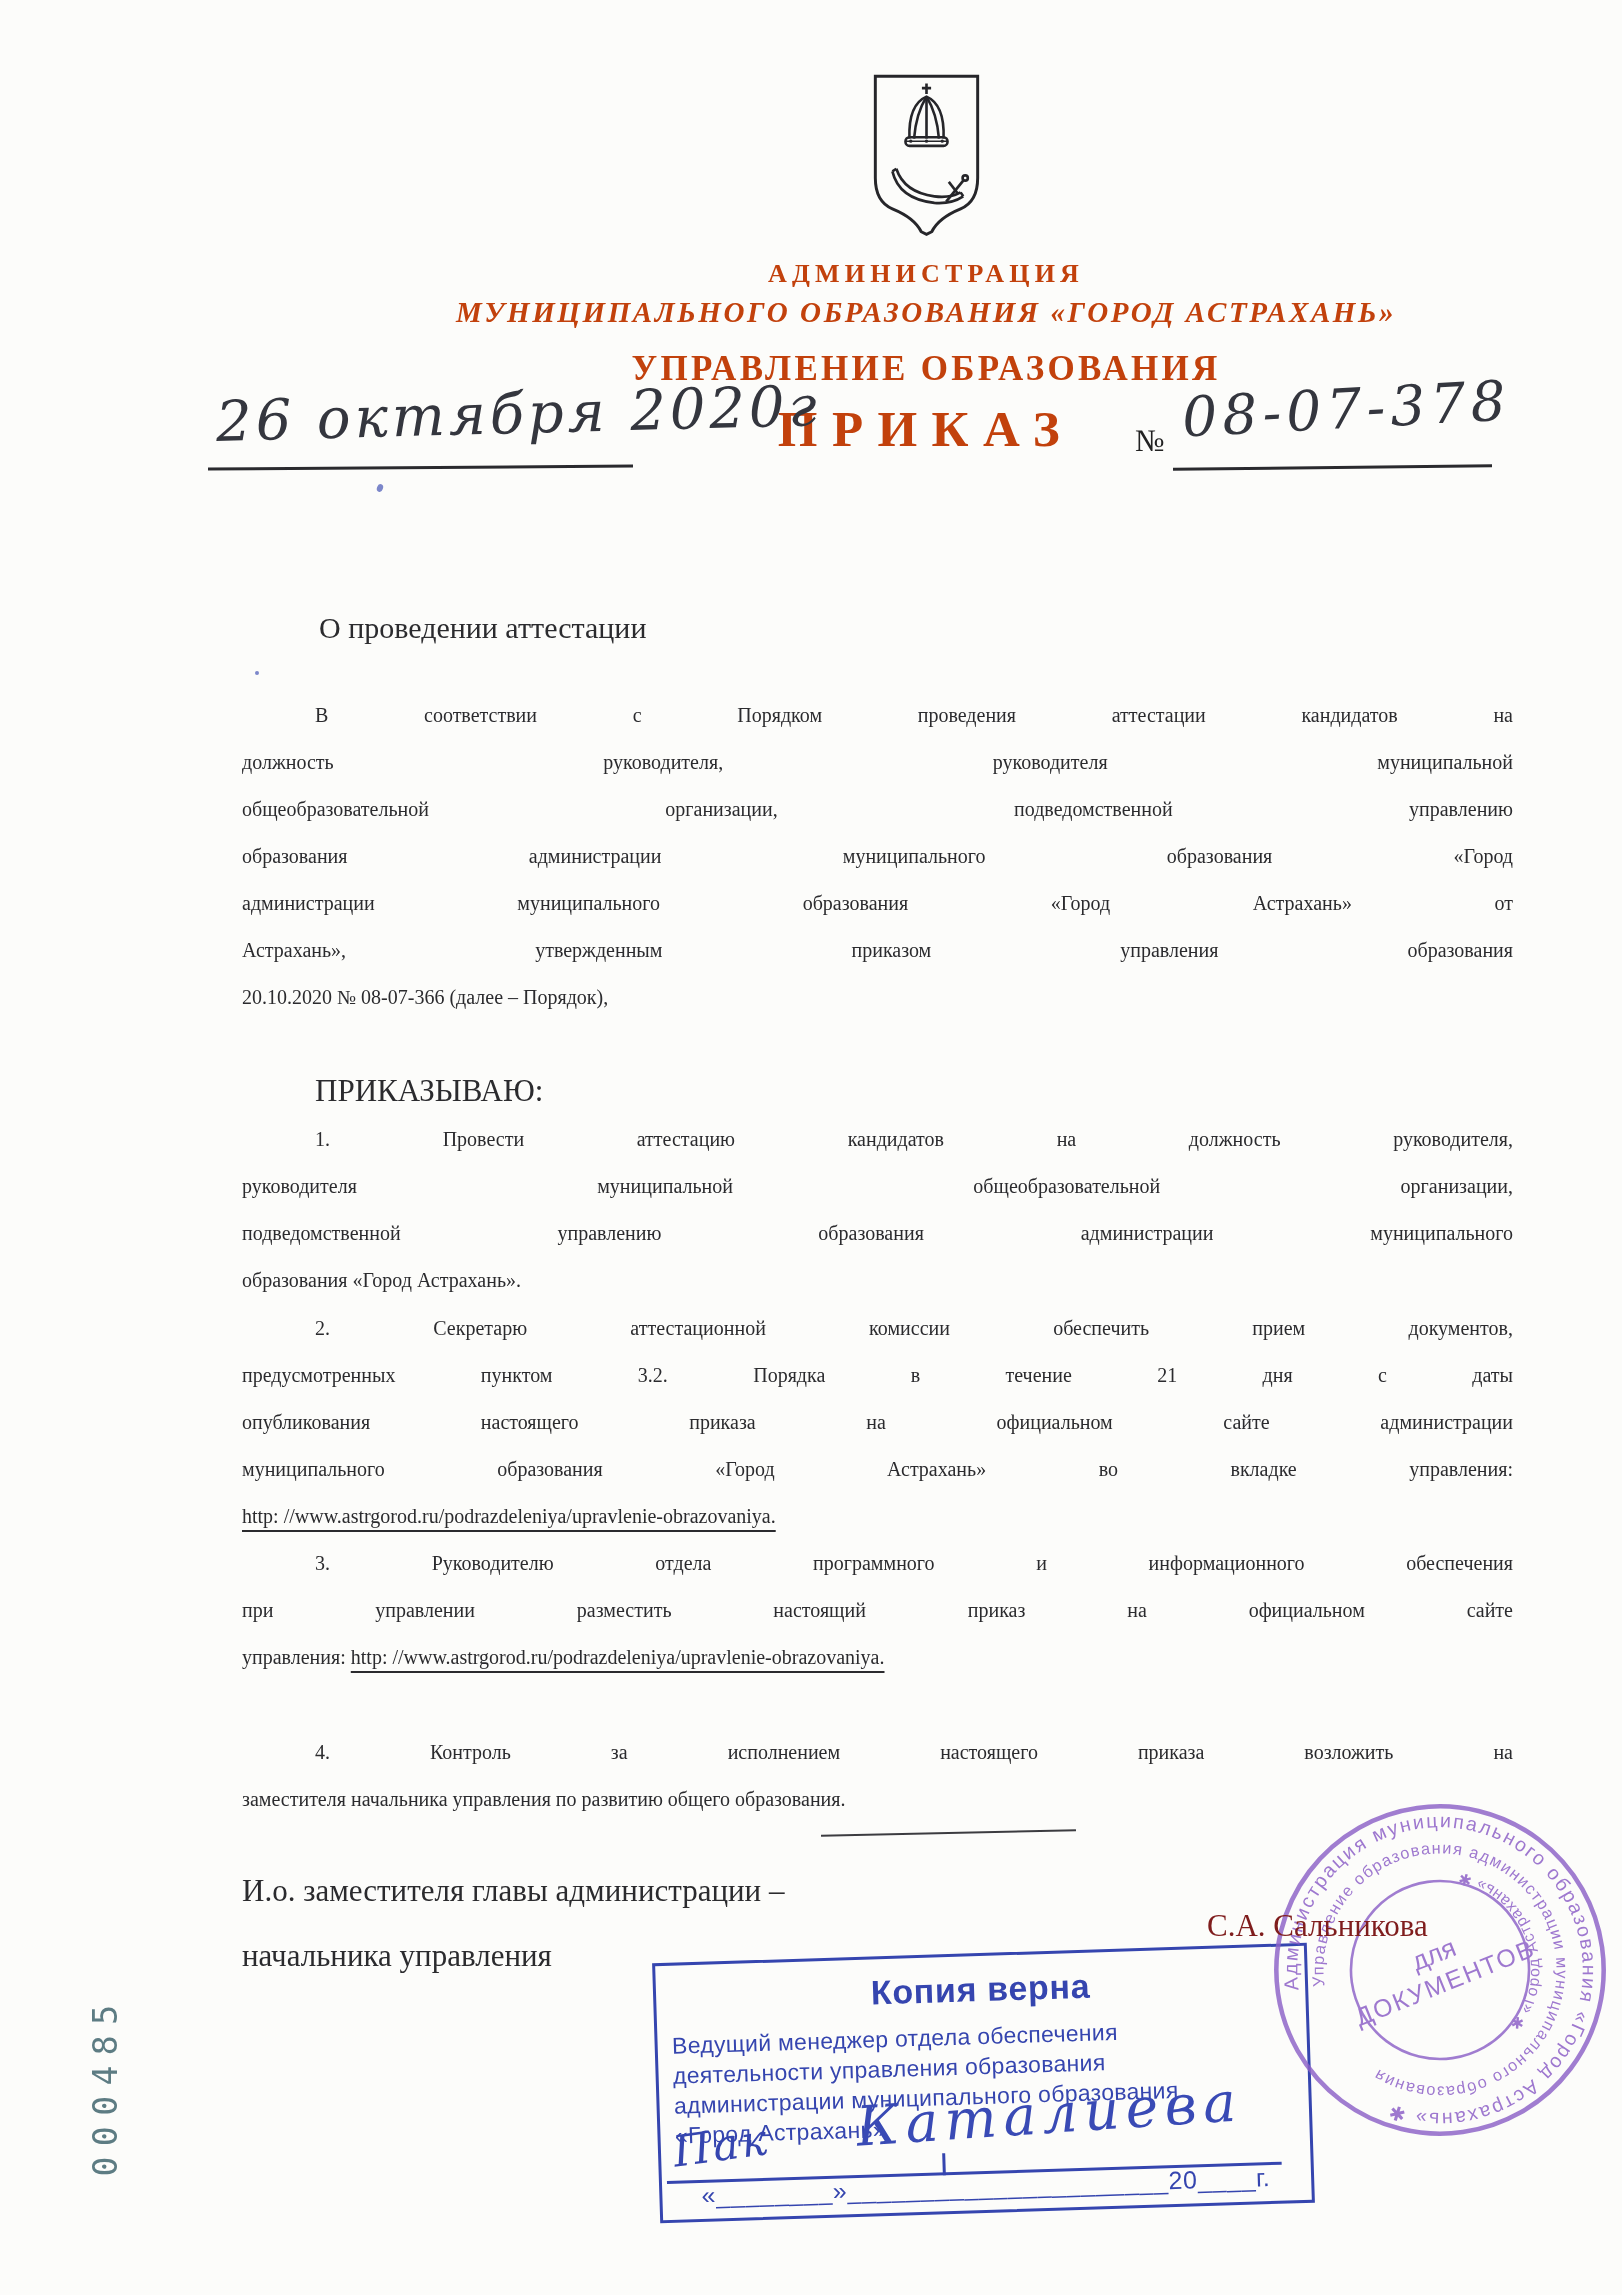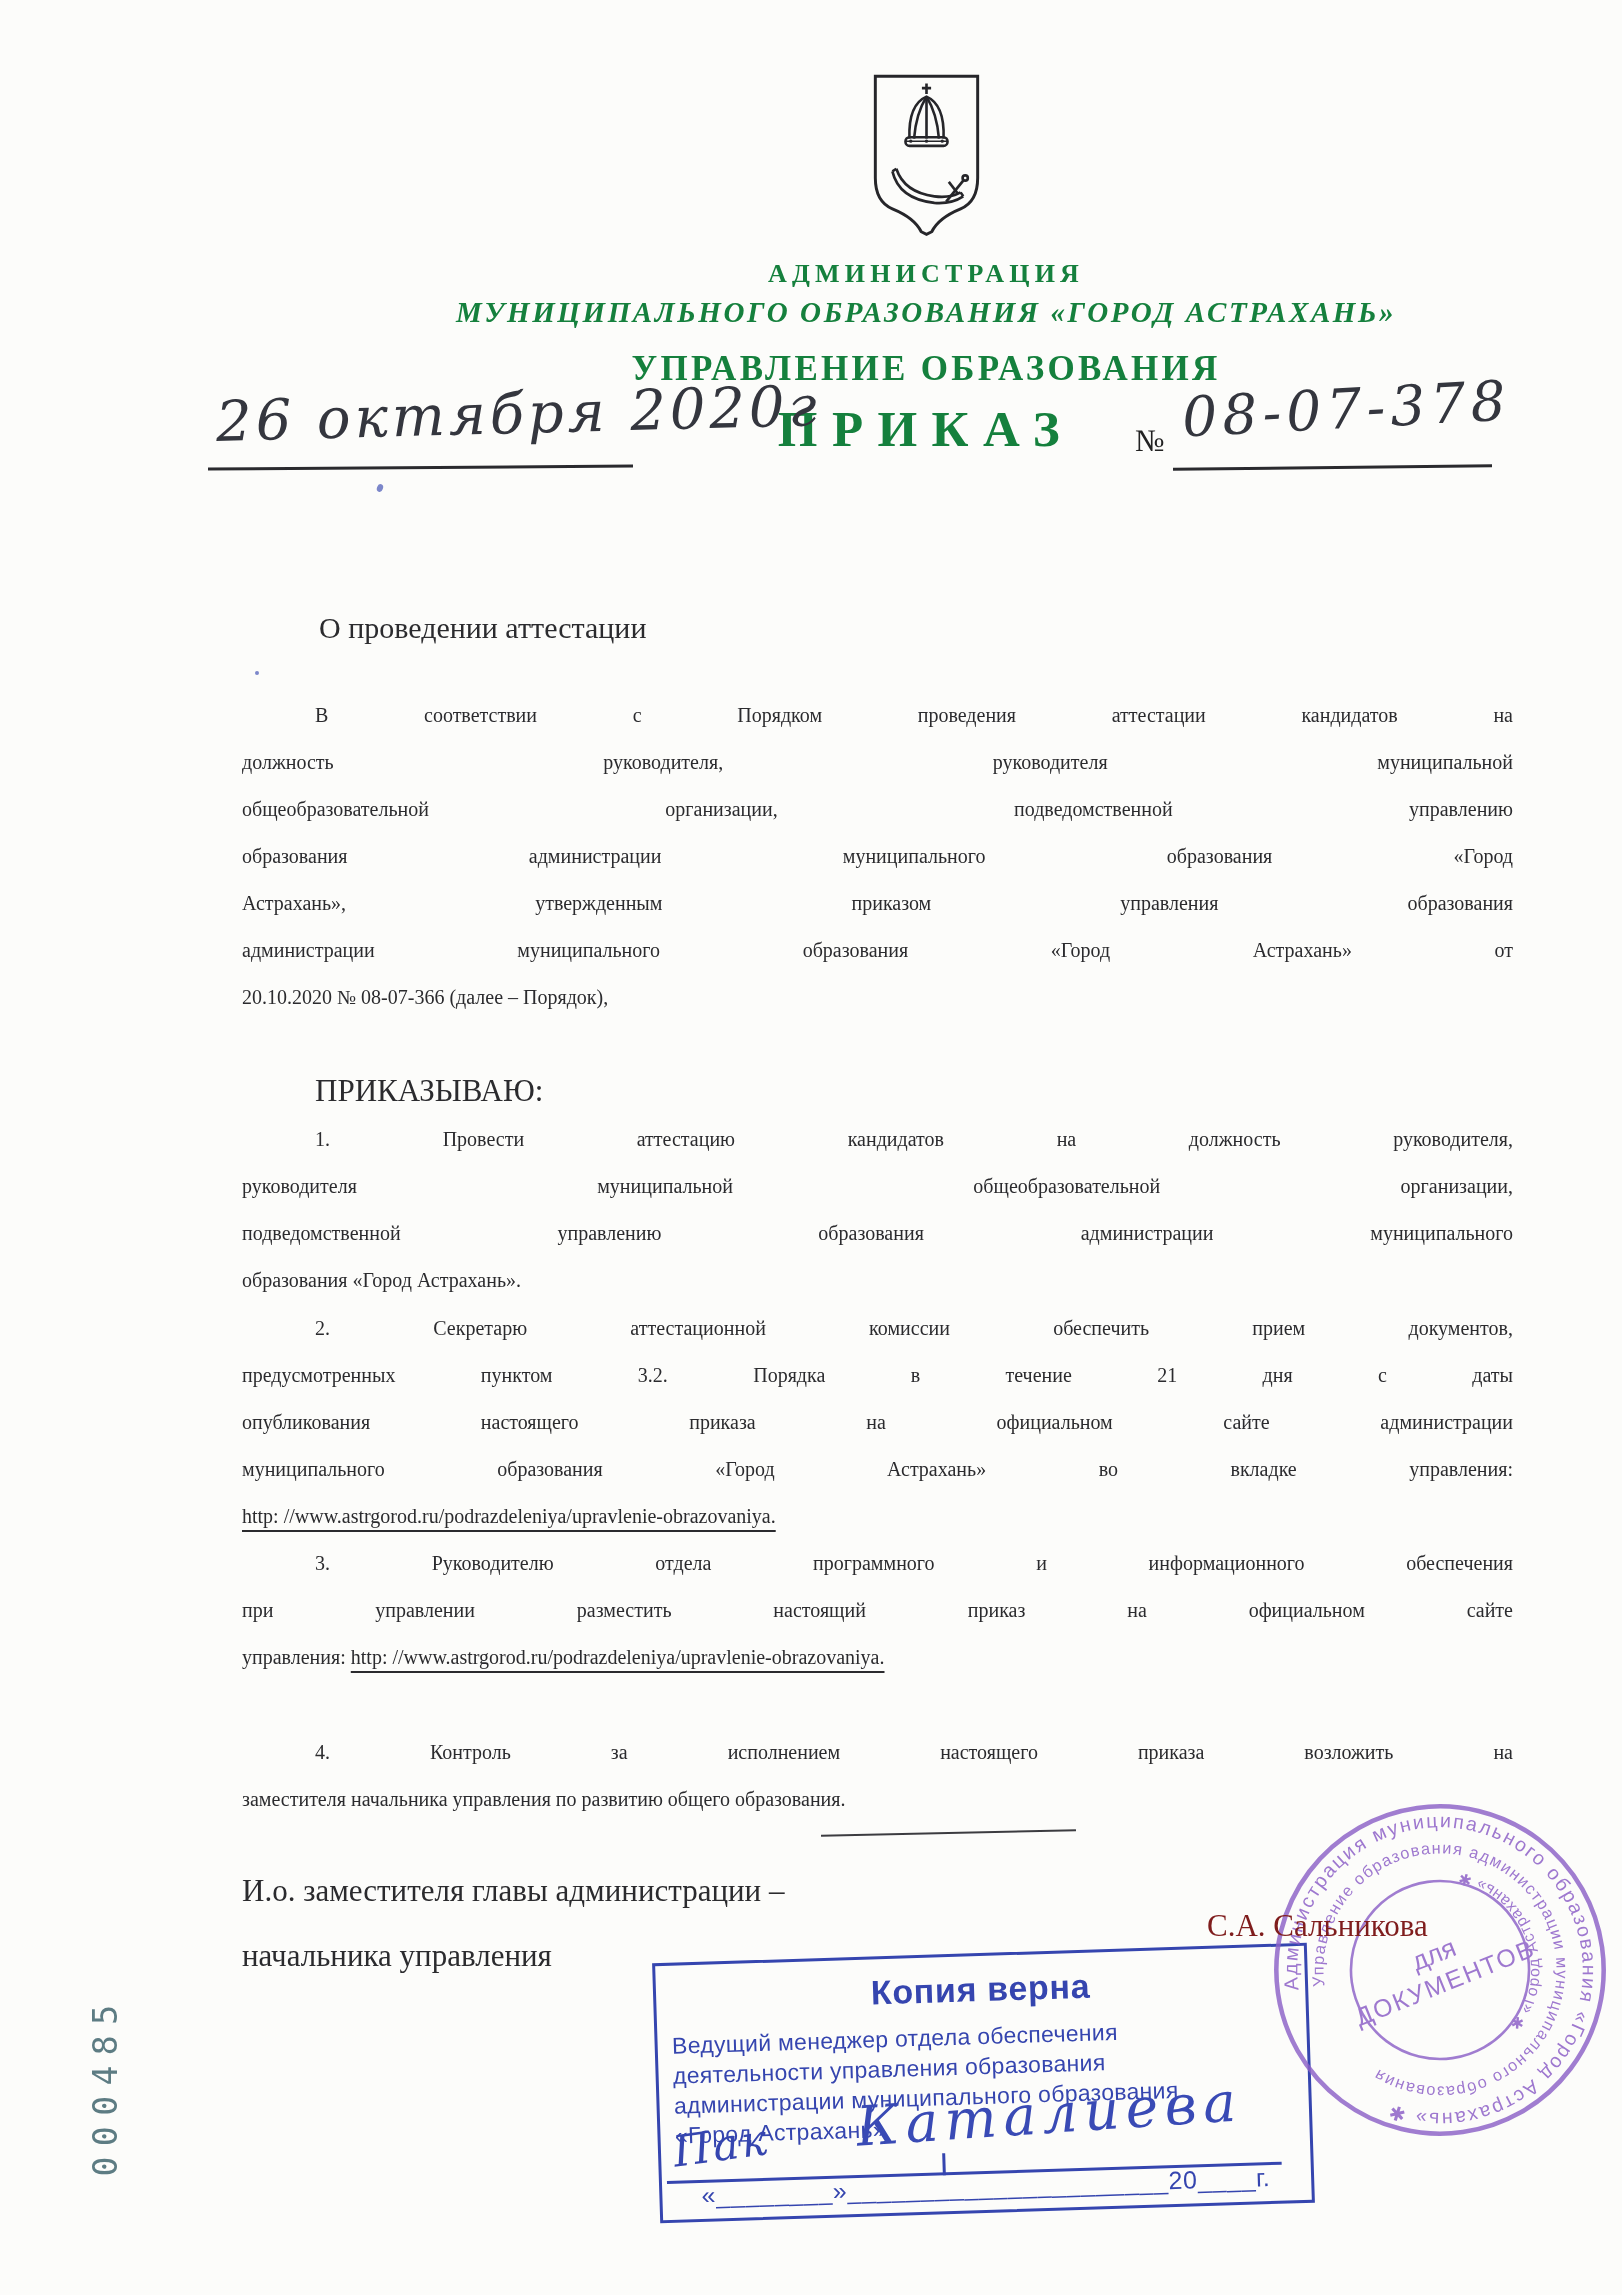--- a/index.html
+++ b/index.html
@@ -4,21 +4,21 @@
 <style>
   html,body{margin:0;padding:0;background:#888;}
   #page{
     position:relative;width:1623px;height:2295px;margin:0 auto;
     background:#fcfcfa;overflow:hidden;
     font-family:"Liberation Serif", serif;color:#2b2b2e;
   }
   .abs{position:absolute;}
   
   .crest{left:870px;top:73px;width:113px;height:164px;}
-  .hdr{left:229px;width:1394px;text-align:center;color:#15803d;font-weight:bold;}
+  .hdr{left:229px;width:1394px;text-align:center;color:#c2410c;font-weight:bold;}
   .org1{top:259px;font-size:26px;letter-spacing:5.2px;}
   .org2{top:296px;font-size:29px;letter-spacing:2.6px;font-style:italic;}
   .dept{top:349px;font-size:35px;letter-spacing:3.3px;}
   .doctype{top:400px;font-size:51px;letter-spacing:14.4px;}
   
   .hand{font-family:"DejaVu Serif", serif;font-style:italic;color:#34363e;white-space:nowrap;}
   .hw-date{left:216px;top:381px;font-size:56px;letter-spacing:3.9px;transform:rotate(-1.5deg);}
   .hw-num{left:1182px;top:377px;font-size:55px;letter-spacing:5.2px;transform:rotate(-3deg);}
   .numsign{left:1135px;top:423px;font-size:31px;color:#222;}
   .uline{height:2.6px;background:#2a2a2e;}
@@ -107,22 +107,22 @@
   <div class="abs hand hw-num">08-07-378</div>
   <div class="abs uline ul-num"></div>
 
   <div class="abs subject">О проведении аттестации</div>
 
   <div class="abs bodycol" style="top:692px">
     <div class="bline first">В соответствии с Порядком проведения аттестации кандидатов на</div>
     <div class="bline">должность руководителя, руководителя муниципальной</div>
     <div class="bline">общеобразовательной организации, подведомственной управлению</div>
     <div class="bline">образования администрации муниципального образования «Город</div>
+    <div class="bline">администрации муниципального образования «Город Астрахань» от</div>
     <div class="bline">Астрахань», утвержденным приказом управления образования</div>
-    <div class="bline">администрации муниципального образования «Город Астрахань» от</div>
     <div class="bline last">20.10.2020 № 08-07-366 (далее – Порядок),</div>
   </div>
 
   <div class="abs orderword">ПРИКАЗЫВАЮ:</div>
 
   <div class="abs bodycol" style="top:1116px">
     <div class="bline first">1. Провести аттестацию кандидатов на должность руководителя,</div>
     <div class="bline">руководителя муниципальной общеобразовательной организации,</div>
     <div class="bline">подведомственной управлению образования администрации муниципального</div>
     <div class="bline last">образования «Город Астрахань».</div>

